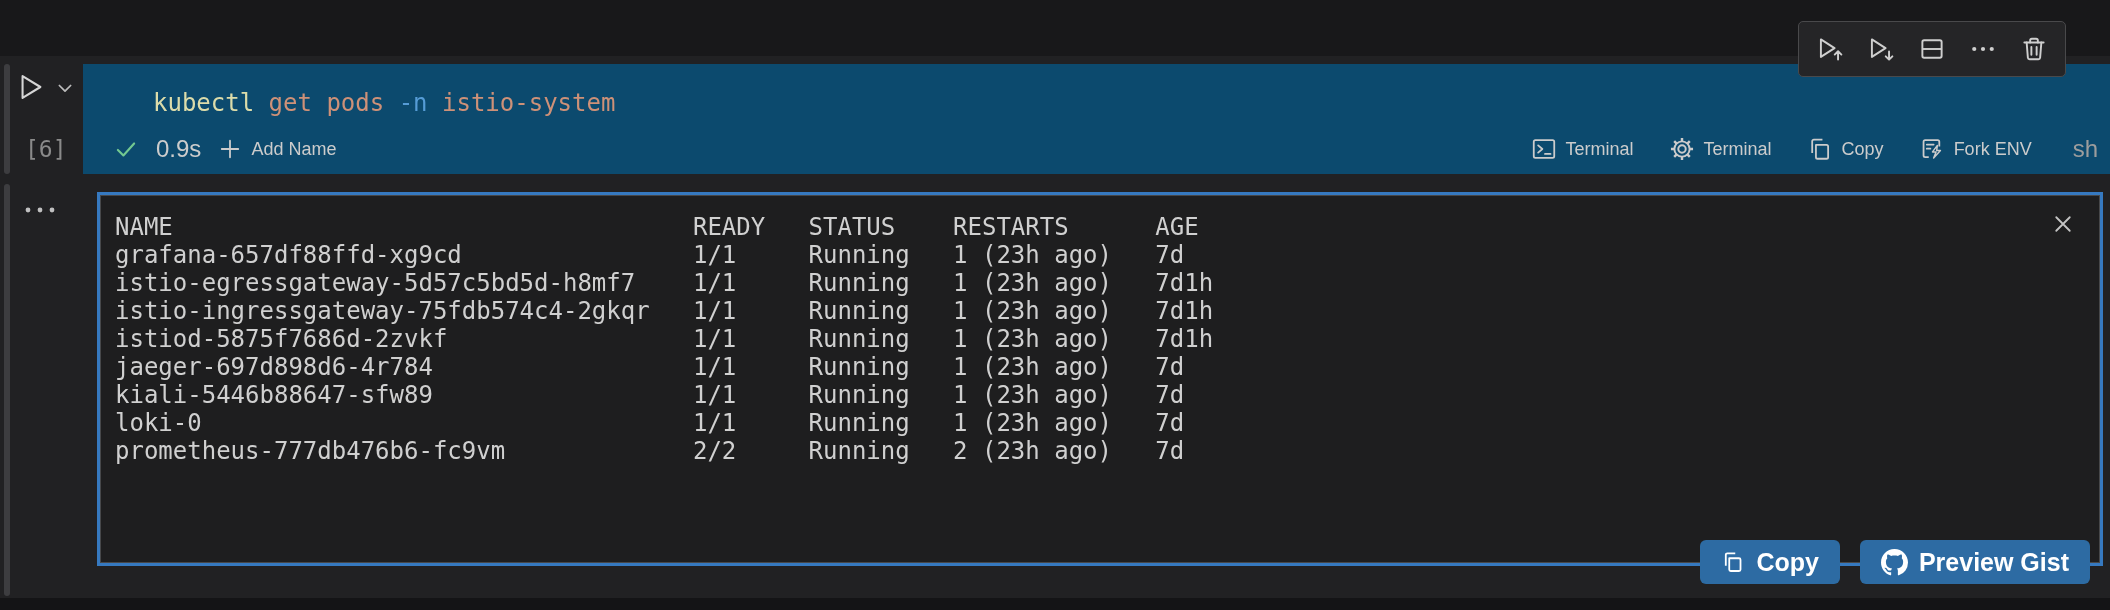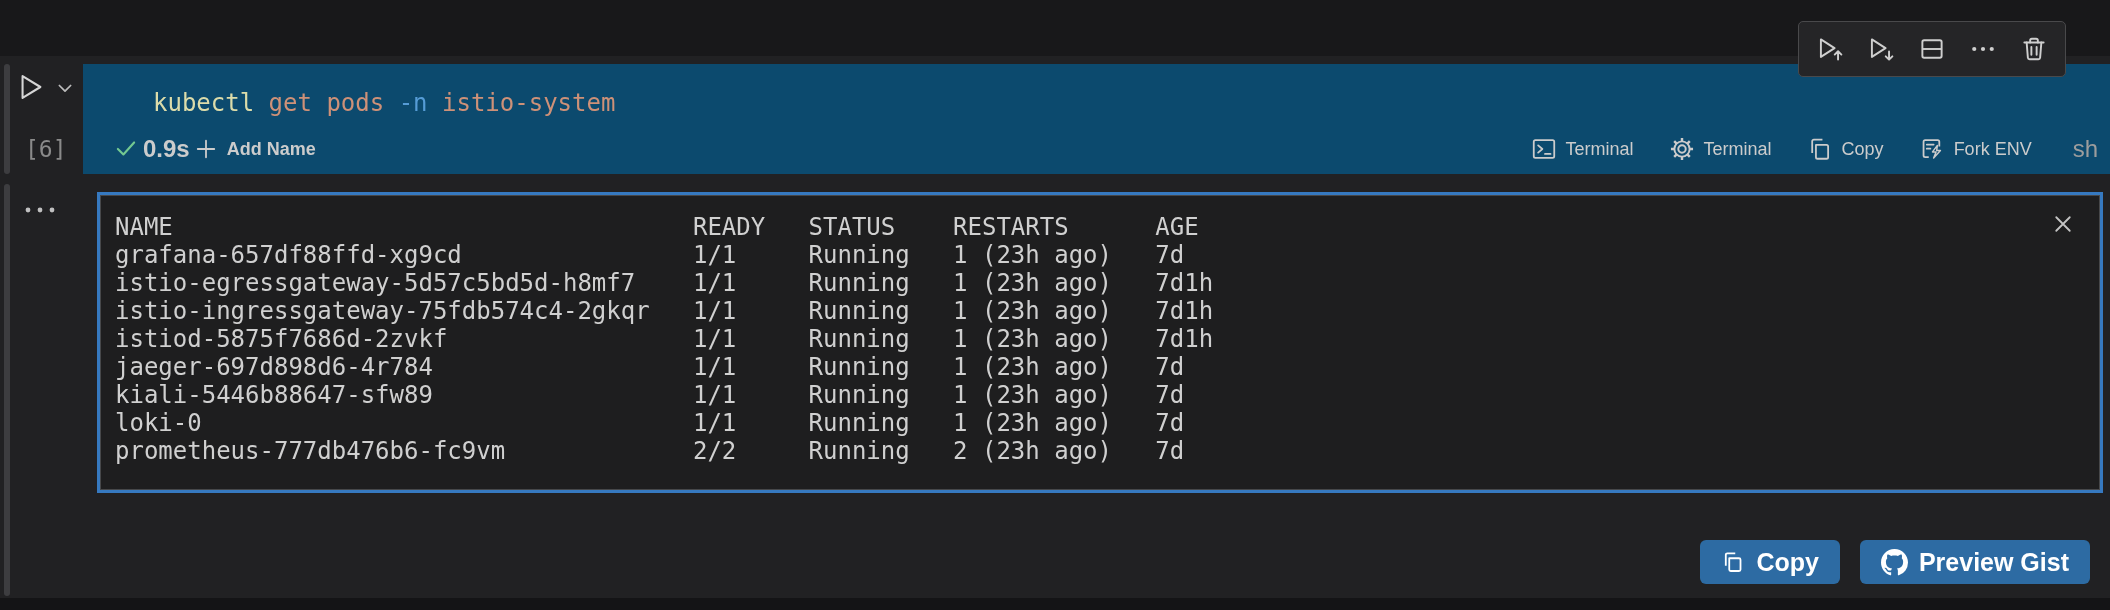--- a/index.html
+++ b/index.html
@@ -18,38 +18,38 @@
   .gutter-bar.two{top:184px;height:412px;}
   .run-button{position:absolute;left:14px;top:70px;width:34px;height:34px;display:flex;align-items:center;justify-content:center;cursor:pointer;color:#d6d6d6;}
   .run-chevron{position:absolute;left:54px;top:78px;width:22px;height:20px;display:flex;align-items:center;justify-content:center;color:#bcbcbc;cursor:pointer;}
   .exec-count{position:absolute;left:25px;top:136px;font-family:"DejaVu Sans Mono",monospace;font-size:23px;color:#8a8a8a;}
   .out-more{position:absolute;left:23px;top:200px;width:36px;height:20px;display:flex;align-items:center;color:#c0c0c0;cursor:pointer;}
 
   
   .cell{position:absolute;left:83px;top:64px;width:2027px;height:110px;background:#0c4a6e;}
   .code-line{position:absolute;left:70px;top:24px;font-family:"DejaVu Sans Mono",monospace;font-size:24px;line-height:30px;white-space:pre;cursor:text;}
   .status-row{position:absolute;left:0;right:0;bottom:0;height:46px;display:flex;align-items:center;justify-content:space-between;padding:0 12px 4px 30px;box-sizing:border-box;}
-  .status-left{display:flex;gap:4px;font-weight:bold;}
+  .status-left{display:flex;align-items:center;gap:17px;}
   .status-right{display:flex;align-items:center;gap:35px;}
   .status-item{display:flex;align-items:center;gap:9px;font-size:18px;color:#cccccc;cursor:pointer;white-space:nowrap;}
   .status-item svg{flex:0 0 auto;}
   .duration{font-size:24px;color:#cccccc;}
   .lang-id{font-size:24px;color:#9d9d9d;margin-left:6px;cursor:pointer;text-align:right;}
 
   
   .cell-toolbar{
     position:absolute;left:1798px;top:21px;width:268px;height:56px;box-sizing:border-box;
     background:#252527;border:1px solid #49494b;border-radius:5px;
     display:flex;align-items:center;justify-content:space-evenly;z-index:5;
   }
   .tb-btn{width:40px;height:40px;display:flex;align-items:center;justify-content:center;color:#cfcfcf;cursor:pointer;border-radius:5px;}
 
   
   .output-box{
-    position:absolute;left:97px;top:192px;width:2006px;height:301px;box-sizing:border-box;
+    position:absolute;left:97px;top:192px;width:2006px;height:374px;box-sizing:border-box;
     background:#1e1e1f;border:3px solid #3679c0;
     box-shadow:inset 0 0 0 1px #47484a;
   }
   .output-pre{
     margin:0;padding:18px 0 0 15px;
     font-family:"DejaVu Sans Mono",monospace;font-size:24px;line-height:28px;
     color:#d0d0d0;white-space:pre;
   }
   .output-close{position:absolute;right:22px;top:14px;width:30px;height:30px;display:flex;align-items:center;justify-content:center;color:#c4c4c4;cursor:pointer;}
 

